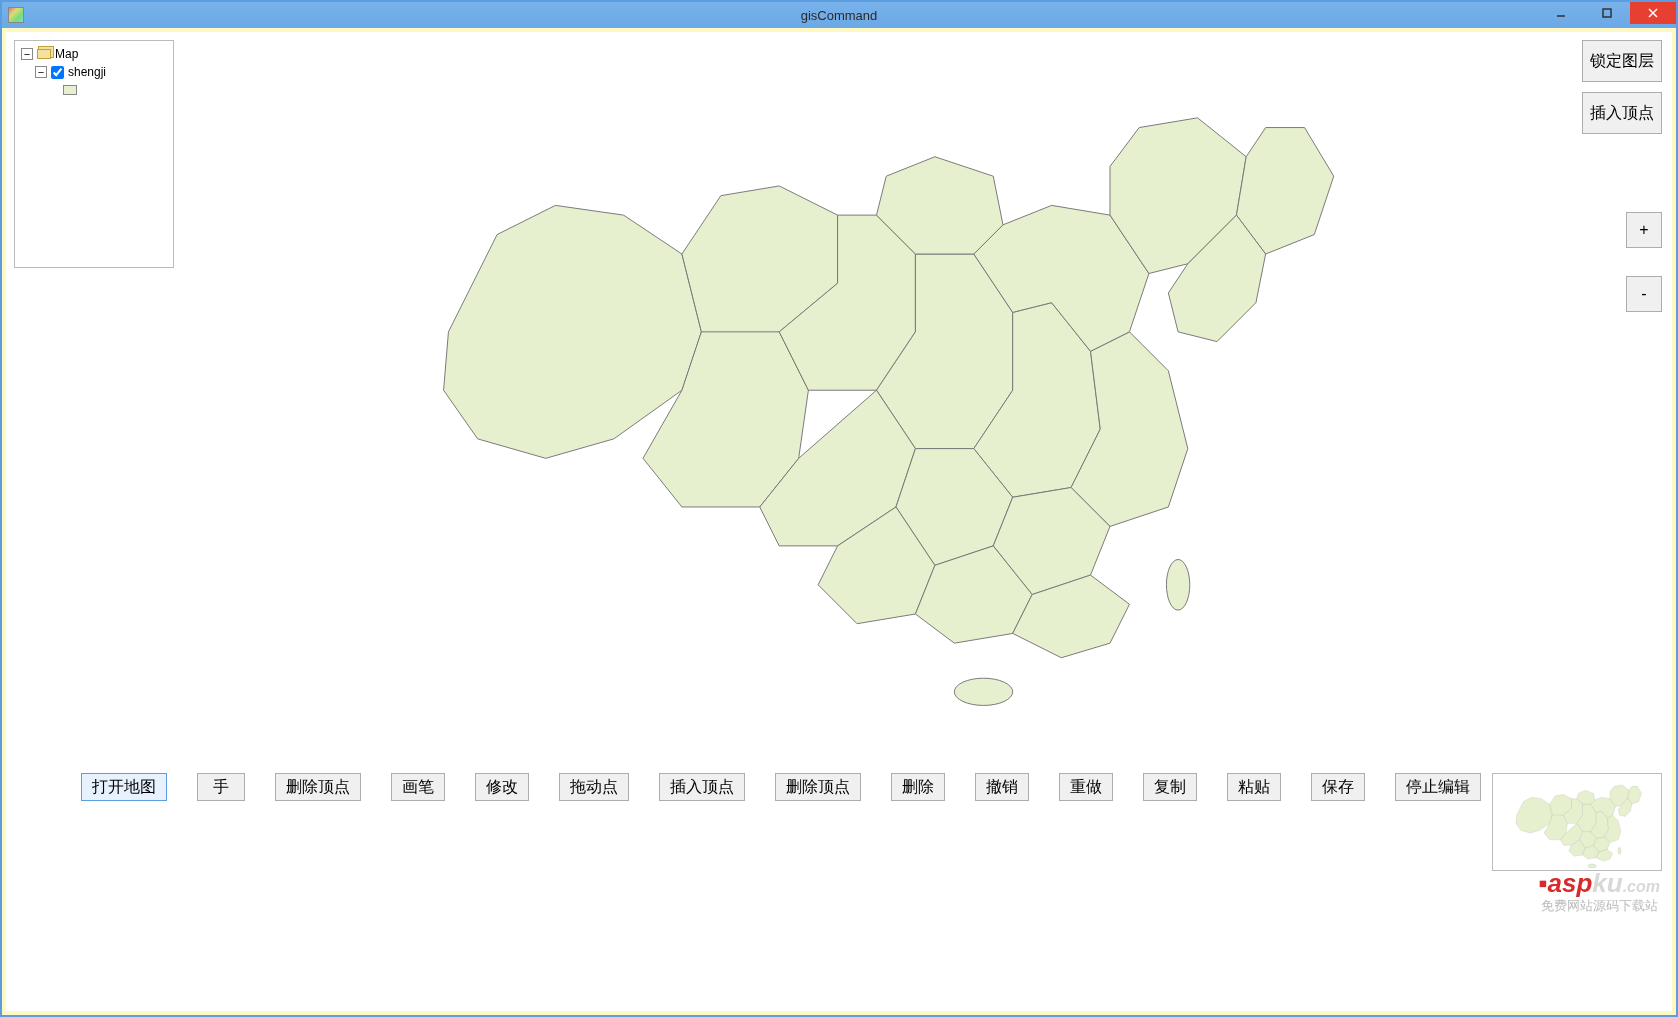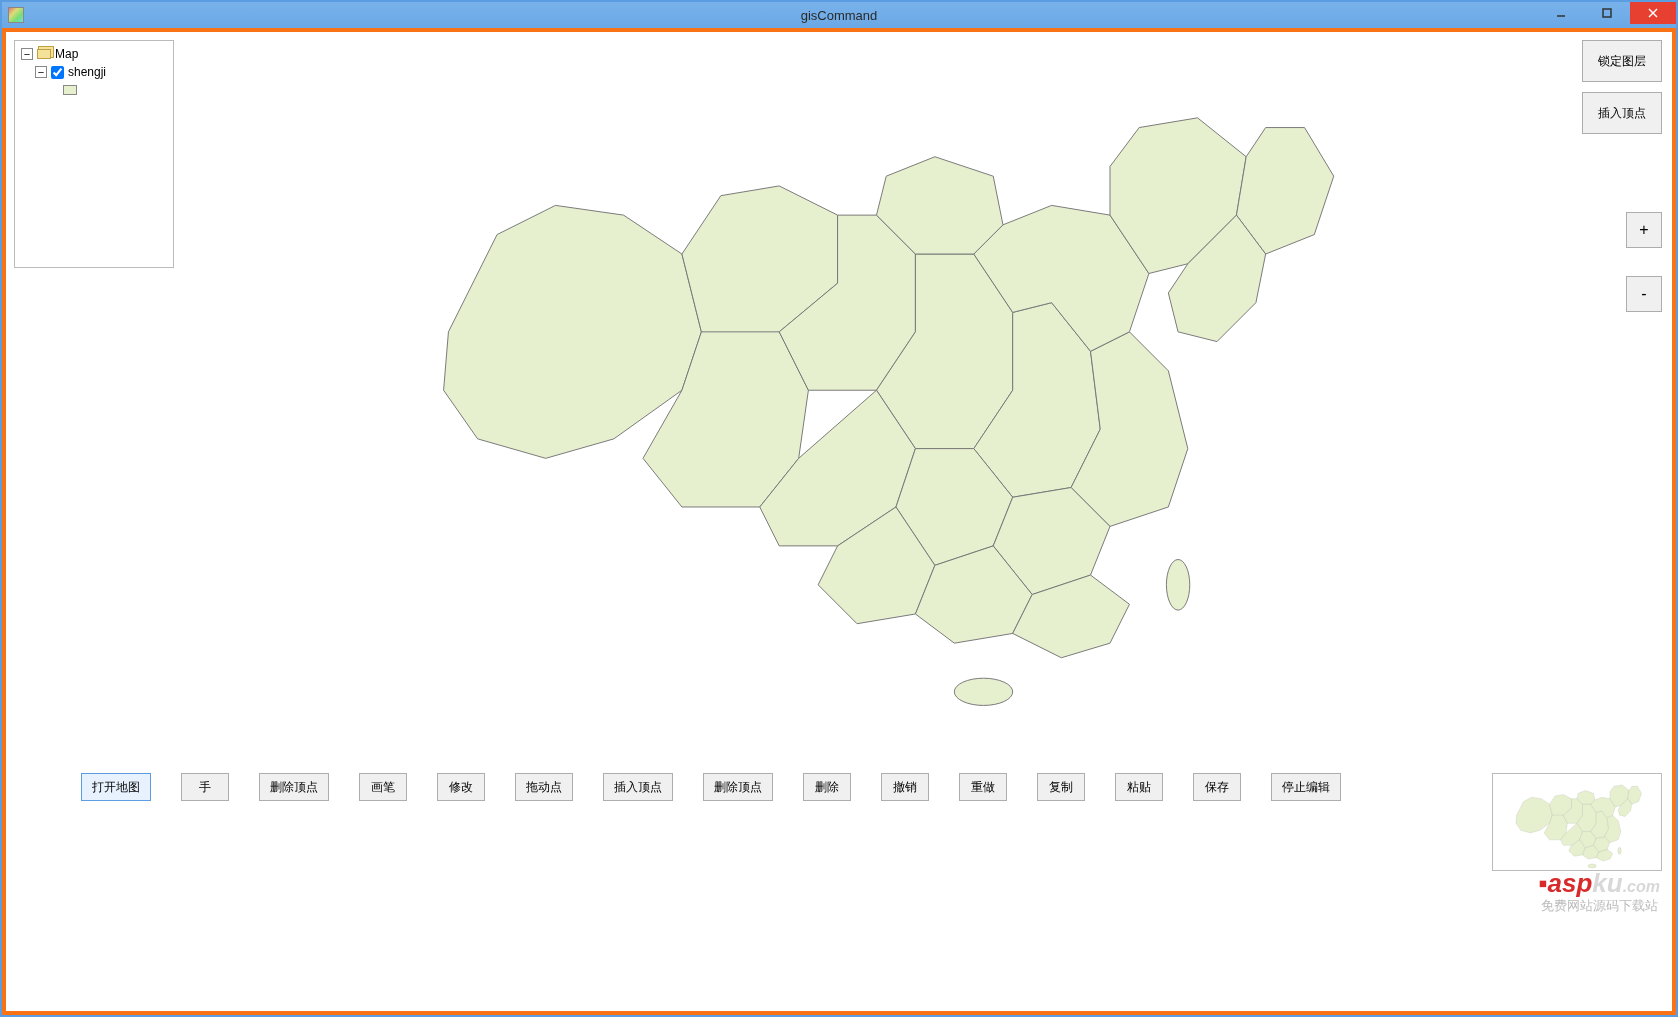--- a/index.html
+++ b/index.html
@@ -1,20 +1,20 @@
 <!DOCTYPE html>
 <html><head>
 <meta charset="utf-8">
 <style>
   * { box-sizing: border-box; margin: 0; padding: 0; }
   html, body { width: 100%; height: 100%; font-family: "Microsoft YaHei", "SimSun", Arial, sans-serif; font-size: 12px; background: #fff; }
   .window {
     width: 1678px; height: 1017px;
     border: 2px solid #5a9de0;
-    background: #f97316;
+    background: #fef9c3;
     display: flex; flex-direction: column;
     position: relative;
   }
   .titlebar {
     height: 26px; background: linear-gradient(#79b2ea, #6aa8e6);
     display: flex; align-items: center; justify-content: center;
     position: relative;
     color: #2a2a2a;
   }
   .titlebar .app-icon {
@@ -60,21 +60,21 @@
   .lock-label { font-size:12px; }
   .layer-select {
     width:96px; height:20px; border:1px solid #888; font-size:12px; padding-left:4px;
     background:#fff;
   }
   .right-buttons { position:absolute; right:10px; top:8px; display:flex; flex-direction:column; gap:10px; }
   .right-buttons .gis-btn { width:80px; height:42px; }
   .gis-btn {
     border:1px solid #adadad; background:#f0f0f0;
     display:flex; align-items:center; justify-content:center;
-    font-size:12px; cursor:pointer;
+    font-size:16px; cursor:pointer;
   }
   .gis-btn.active { border-color:#5a9de0; background:#e8f2ff; }
   .zoom-buttons { position:absolute; right:10px; top:180px; display:flex; flex-direction:column; gap:28px; }
   .zoom-buttons .gis-btn { width:36px; height:36px; font-size:16px; }
   .toolbar-row {
     position:absolute; left:70px; bottom:220px;
     display:flex; gap:30px;
   }
   
   .toolbar-row { left:75px; bottom:210px; }

